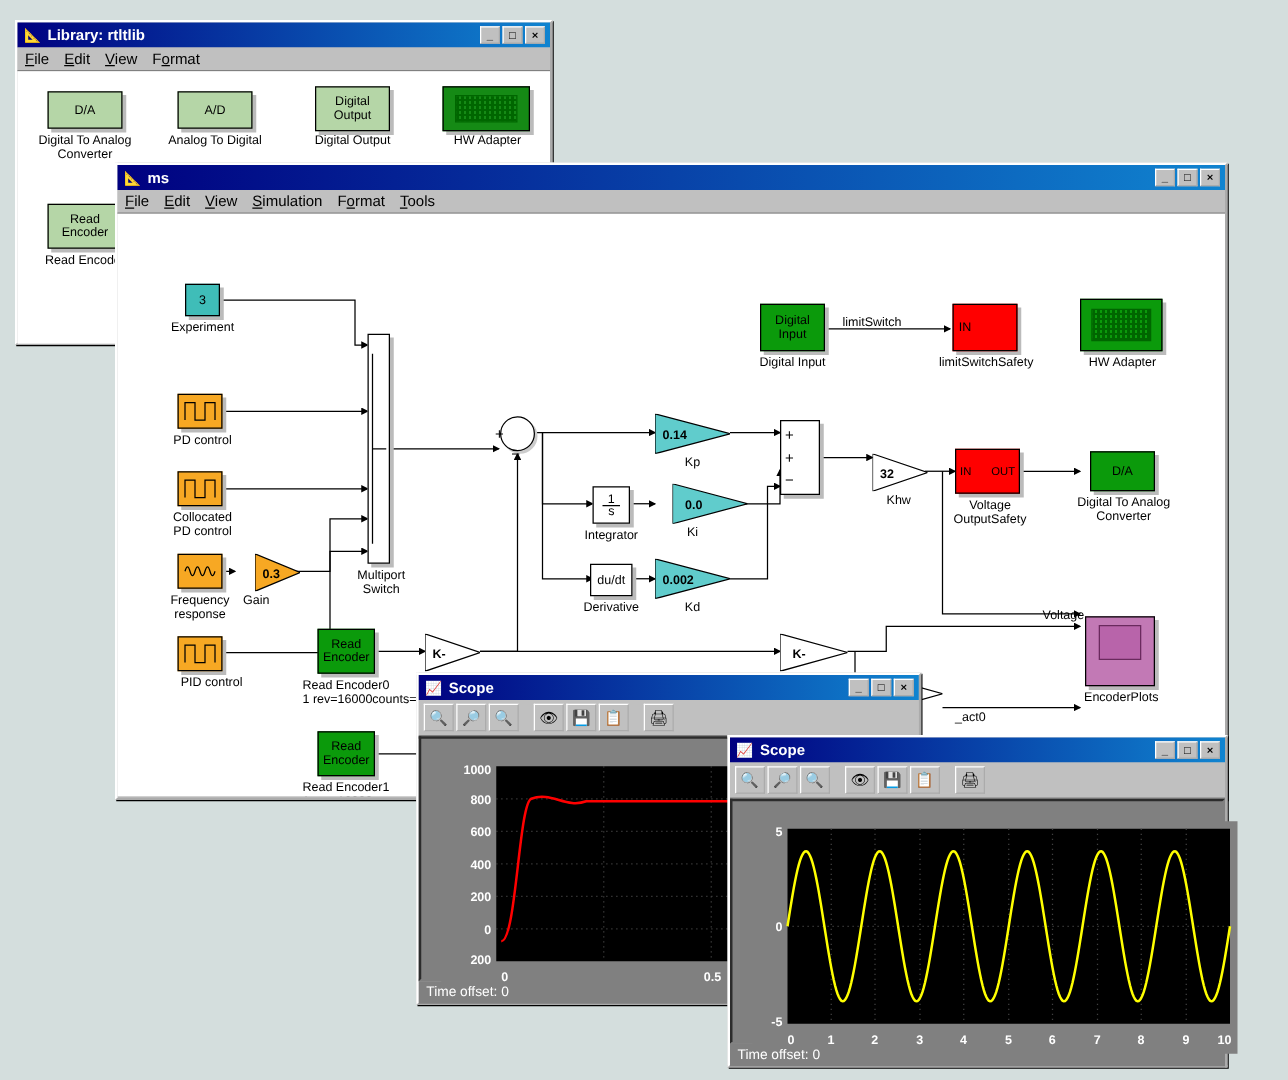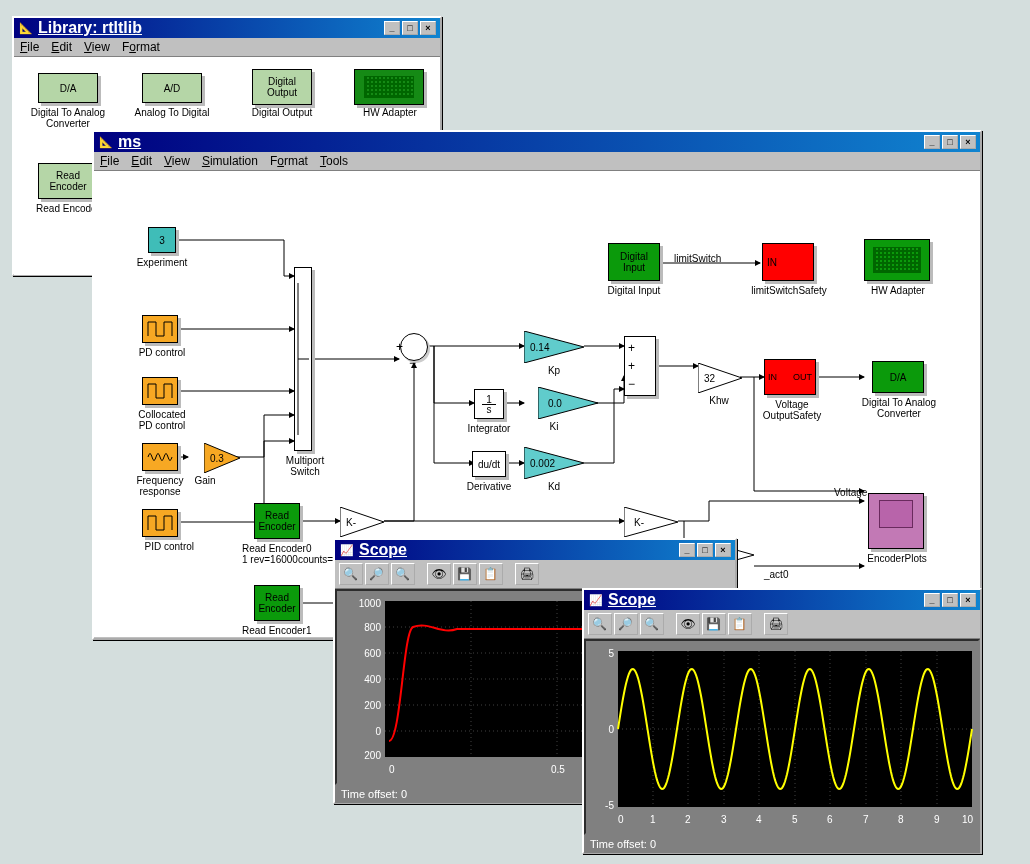--- a/index.html
+++ b/index.html
@@ -22,21 +22,21 @@
   .titlebar {
     background: linear-gradient(to right, #000080, #1084d0);
     color: white;
     font-weight: bold;
     padding: 2px 4px;
     display: flex;
     align-items: center;
     height: 20px;
   }
   .titlebar .icon { width: 16px; height: 16px; margin-right: 4px; display:flex;align-items:center;justify-content:center; }
-  .titlebar .title { flex: 1; font-size: 16px; text-decoration: underline; }
+  .titlebar .title { flex: 1; font-size: 12px; }
   .titlebar .winbtns { display: flex; gap: 0; }
   .winbtn {
     width: 16px; height: 14px;
     background: #c0c0c0;
     border: 1px outset #fff;
     font-size: 9px;
     font-family: Arial;
     font-weight: bold;
     display: flex; align-items: center; justify-content: center;
     margin-left: 2px;
@@ -105,40 +105,42 @@
     width: 24px; height: 22px;
     border: 1px outset #fff;
     background: #c0c0c0;
     display: flex; align-items: center; justify-content: center;
     font-size: 12px;
   }
   .tbtn.sep { border: none; background: transparent; width: 8px; }
   .plotframe {
     border: 2px inset #808080;
     background: #808080;
-    padding: 4px;
+    padding: 16px;
+    font-weight: bold;
   }
   .grid line { stroke: #404040; stroke-width: 1; stroke-dasharray: 1,3; }
   .axis text { fill: #fff; font-size: 10px; font-family: Arial; }
   .status {
     background: #808080;
     color: #fff;
     padding: 3px 6px;
     font-size: 11px;
   }
   .himg {
     display: inline-block;
     border: 1px solid #006600;
     background: repeating-linear-gradient(90deg,#006600,#006600 2px,transparent 2px,transparent 4px),
                 repeating-linear-gradient(0deg,#006600,#006600 2px,transparent 2px,transparent 4px);
   }
   .sigicon svg { display: block; }
   
   .gain {
     position: absolute;
+    font-weight: bold;
   }
   .gain svg { display: block; }
 </style>
 </head>
 <body>
 
 <div class="window" style="left:12px; top:16px; width:430px; height:260px;">
   <div class="titlebar">
     <span class="icon">📐</span>
     <span class="title">Library: rtltlib</span>

